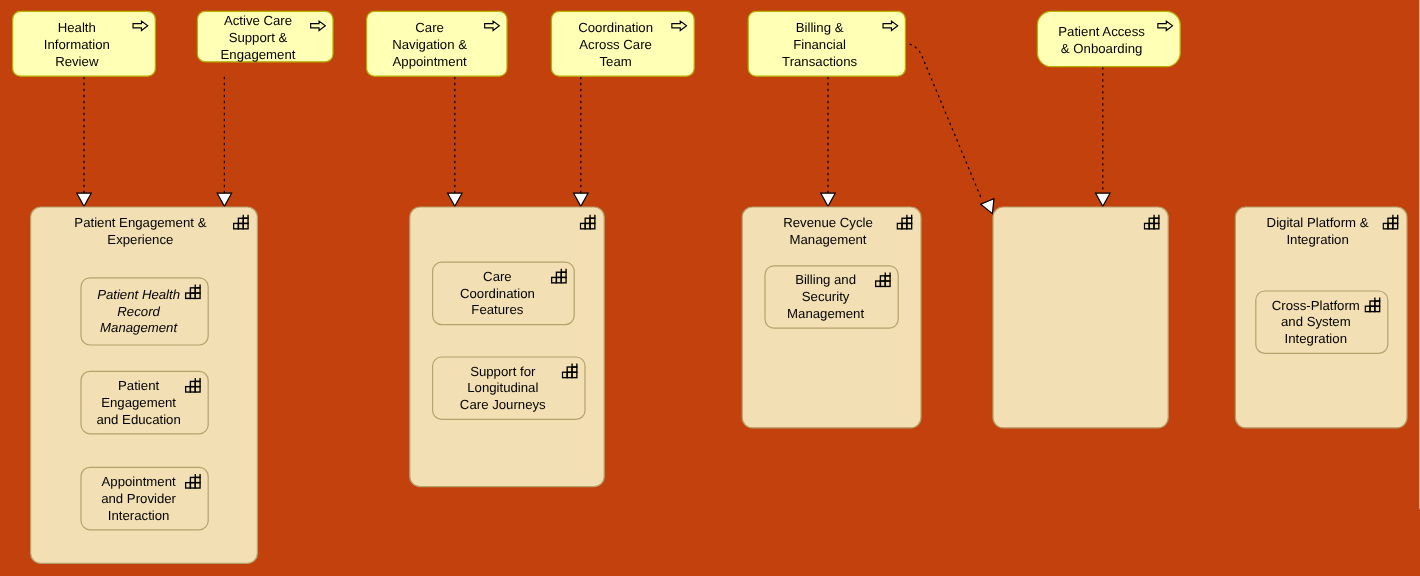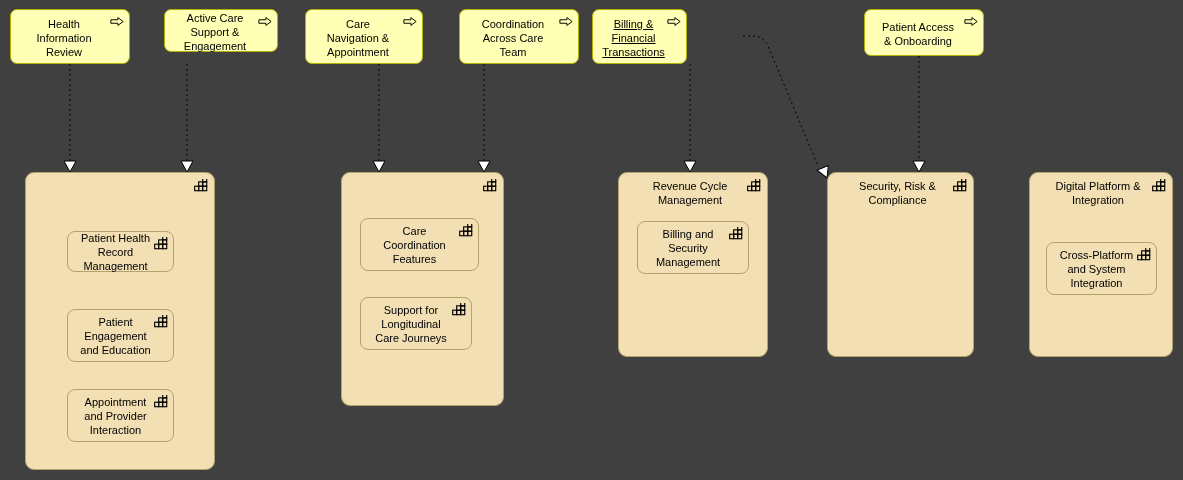--- a/index.html
+++ b/index.html
@@ -9,21 +9,21 @@
     background: #ffffff;
   }
   body {
     font-family: "Liberation Sans", "DejaVu Sans", sans-serif;
     -webkit-font-smoothing: antialiased;
   }
   #canvas {
     position: relative;
     width: 1183px;
     height: 480px;
-    background: #404040;
+    background: #c2410c;
     overflow: hidden;
   }
 
   
   #connectors {
     position: absolute;
     left: 0;
     top: 0;
     width: 1183px;
     height: 480px;
@@ -165,50 +165,52 @@
 
   <div class="process" style="left: 459px; top: 9px; width: 120px; height: 55px;">
     <span class="plabel">Coordination
 Across Care
 Team</span>
     <svg class="proc-icon" viewBox="0 0 16 12">
       <path d="M1 4 H9 V1.5 L15 6 L9 10.5 V8 H1 Z" fill="#ffffb5" stroke="#000000" stroke-width="1.1" stroke-linejoin="miter"></path>
     </svg>
   </div>
 
-  <div class="process" style="left: 592px; top: 9px; width: 95px; height: 55px; text-decoration: underline;">
+  <div class="process" style="left: 623px; top: 9px; width: 132px; height: 55px;">
     <span class="plabel">Billing &amp;
 Financial
 Transactions</span>
     <svg class="proc-icon" viewBox="0 0 16 12">
       <path d="M1 4 H9 V1.5 L15 6 L9 10.5 V8 H1 Z" fill="#ffffb5" stroke="#000000" stroke-width="1.1" stroke-linejoin="miter"></path>
     </svg>
   </div>
 
-  <div class="process" style="left: 864px; top: 9px; width: 120px; height: 47px;">
+  <div class="process" style="left: 864px; top: 9px; width: 120px; height: 47px; border-radius: 12px;">
     <span class="plabel">Patient Access
 &amp; Onboarding</span>
     <svg class="proc-icon" viewBox="0 0 16 12">
       <path d="M1 4 H9 V1.5 L15 6 L9 10.5 V8 H1 Z" fill="#ffffb5" stroke="#000000" stroke-width="1.1" stroke-linejoin="miter"></path>
     </svg>
   </div>
 
   <div class="capgroup" style="left: 25px; top: 172px; width: 190px; height: 298px;">
-    <svg class="cap-icon" viewBox="0 0 16 15">
-      <g fill="none" stroke="#000000" stroke-width="1.3">
-        <rect x="0.7" y="8.3" width="4.6" height="5.2"></rect>
-        <rect x="5.3" y="8.3" width="4.6" height="5.2"></rect>
-        <rect x="10" y="8.3" width="4.6" height="5.2"></rect>
-        <rect x="5.3" y="3.3" width="4.6" height="5"></rect>
-        <rect x="10" y="3.3" width="4.6" height="5"></rect>
-        <rect x="10" y="-1.5" width="4.6" height="4.8"></rect>
-      </g>
-    </svg>
-  </div>
-  <div class="capability" style="left: 67px; top: 231px; width: 107px; height: 41px;">
+    <span class="grp-title">Patient Engagement &amp;
+Experience</span>
+    <svg class="cap-icon" viewBox="0 0 16 15">
+      <g fill="none" stroke="#000000" stroke-width="1.3">
+        <rect x="0.7" y="8.3" width="4.6" height="5.2"></rect>
+        <rect x="5.3" y="8.3" width="4.6" height="5.2"></rect>
+        <rect x="10" y="8.3" width="4.6" height="5.2"></rect>
+        <rect x="5.3" y="3.3" width="4.6" height="5"></rect>
+        <rect x="10" y="3.3" width="4.6" height="5"></rect>
+        <rect x="10" y="-1.5" width="4.6" height="4.8"></rect>
+      </g>
+    </svg>
+  </div>
+  <div class="capability" style="left: 67px; top: 231px; width: 107px; height: 57px; font-style: italic;">
     <span class="clabel">Patient Health
 Record
 Management</span>
     <svg class="cap-icon" viewBox="0 0 16 15">
       <g fill="none" stroke="#000000" stroke-width="1.3">
         <rect x="0.7" y="8.3" width="4.6" height="5.2"></rect>
         <rect x="5.3" y="8.3" width="4.6" height="5.2"></rect>
         <rect x="10" y="8.3" width="4.6" height="5.2"></rect>
         <rect x="5.3" y="3.3" width="4.6" height="5"></rect>
         <rect x="10" y="3.3" width="4.6" height="5"></rect>
@@ -267,21 +269,21 @@
       <g fill="none" stroke="#000000" stroke-width="1.3">
         <rect x="0.7" y="8.3" width="4.6" height="5.2"></rect>
         <rect x="5.3" y="8.3" width="4.6" height="5.2"></rect>
         <rect x="10" y="8.3" width="4.6" height="5.2"></rect>
         <rect x="5.3" y="3.3" width="4.6" height="5"></rect>
         <rect x="10" y="3.3" width="4.6" height="5"></rect>
         <rect x="10" y="-1.5" width="4.6" height="4.8"></rect>
       </g>
     </svg>
   </div>
-  <div class="capability" style="left: 360px; top: 297px; width: 112px; height: 53px; justify-content: flex-end;">
+  <div class="capability" style="left: 360px; top: 297px; width: 128px; height: 53px; justify-content: flex-end;">
     <span class="clabel">Support for
 Longitudinal
 Care Journeys</span>
     <svg class="cap-icon" viewBox="0 0 16 15">
       <g fill="none" stroke="#000000" stroke-width="1.3">
         <rect x="0.7" y="8.3" width="4.6" height="5.2"></rect>
         <rect x="5.3" y="8.3" width="4.6" height="5.2"></rect>
         <rect x="10" y="8.3" width="4.6" height="5.2"></rect>
         <rect x="5.3" y="3.3" width="4.6" height="5"></rect>
         <rect x="10" y="3.3" width="4.6" height="5"></rect>
@@ -314,22 +316,20 @@
         <rect x="5.3" y="8.3" width="4.6" height="5.2"></rect>
         <rect x="10" y="8.3" width="4.6" height="5.2"></rect>
         <rect x="5.3" y="3.3" width="4.6" height="5"></rect>
         <rect x="10" y="3.3" width="4.6" height="5"></rect>
         <rect x="10" y="-1.5" width="4.6" height="4.8"></rect>
       </g>
     </svg>
   </div>
 
   <div class="capgroup" style="left: 827px; top: 172px; width: 147px; height: 185px;">
-    <span class="grp-title">Security, Risk &amp;
-Compliance</span>
     <svg class="cap-icon" viewBox="0 0 16 15">
       <g fill="none" stroke="#000000" stroke-width="1.3">
         <rect x="0.7" y="8.3" width="4.6" height="5.2"></rect>
         <rect x="5.3" y="8.3" width="4.6" height="5.2"></rect>
         <rect x="10" y="8.3" width="4.6" height="5.2"></rect>
         <rect x="5.3" y="3.3" width="4.6" height="5"></rect>
         <rect x="10" y="3.3" width="4.6" height="5"></rect>
         <rect x="10" y="-1.5" width="4.6" height="4.8"></rect>
       </g>
     </svg>

